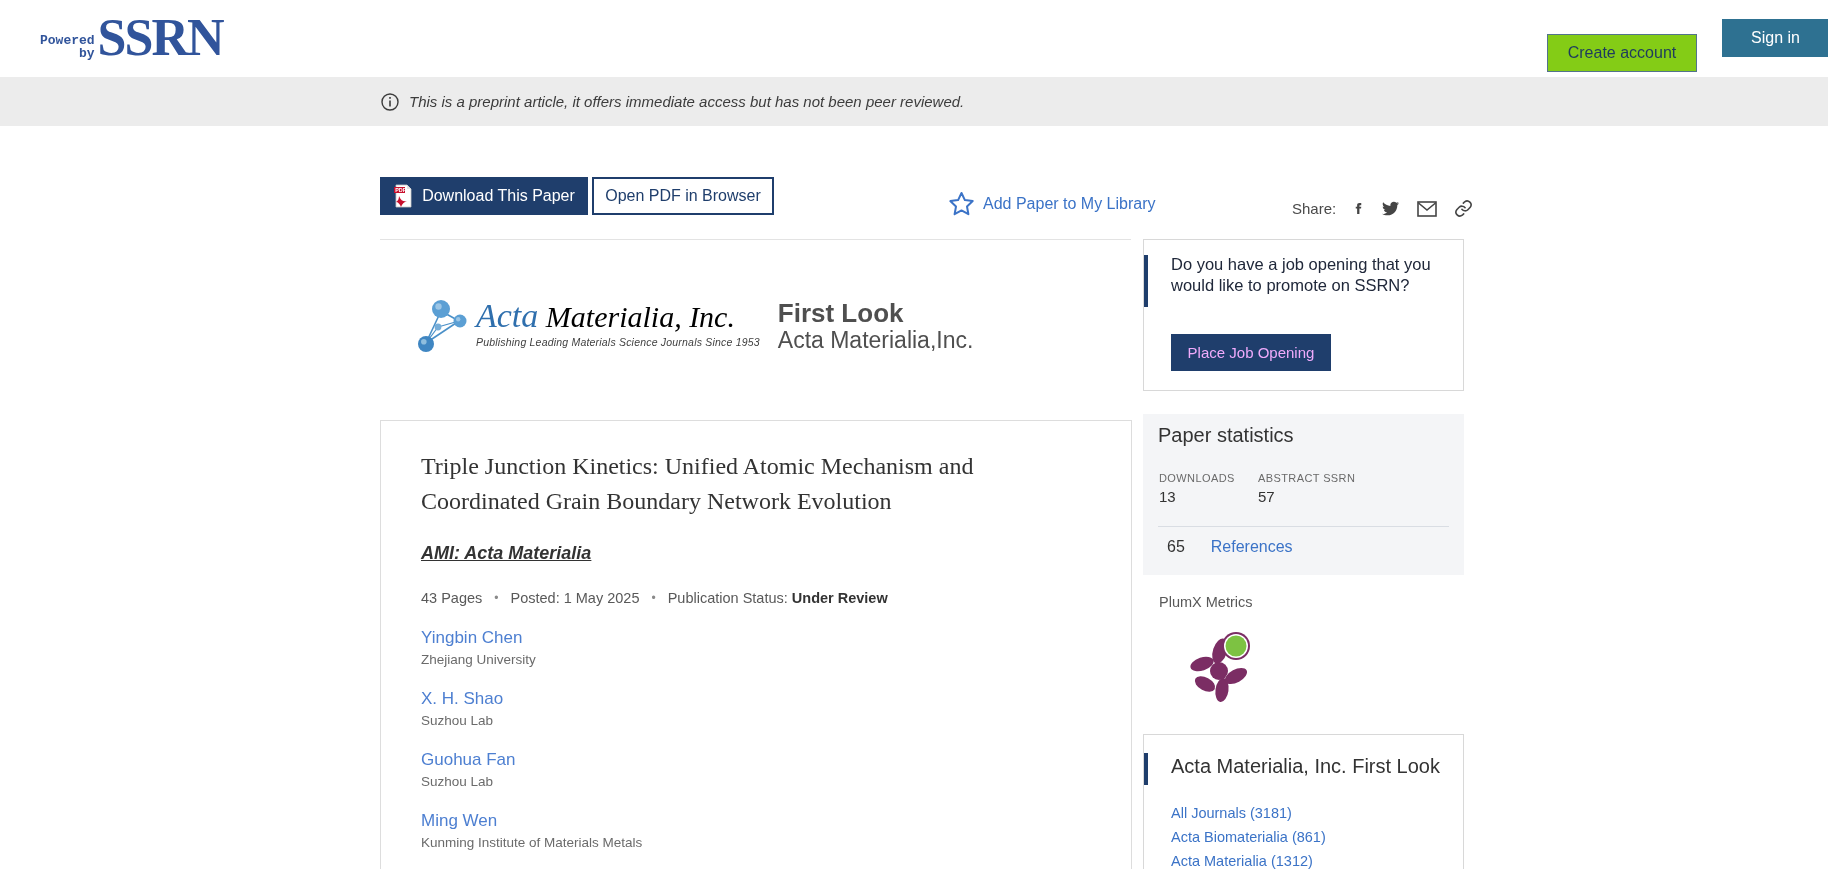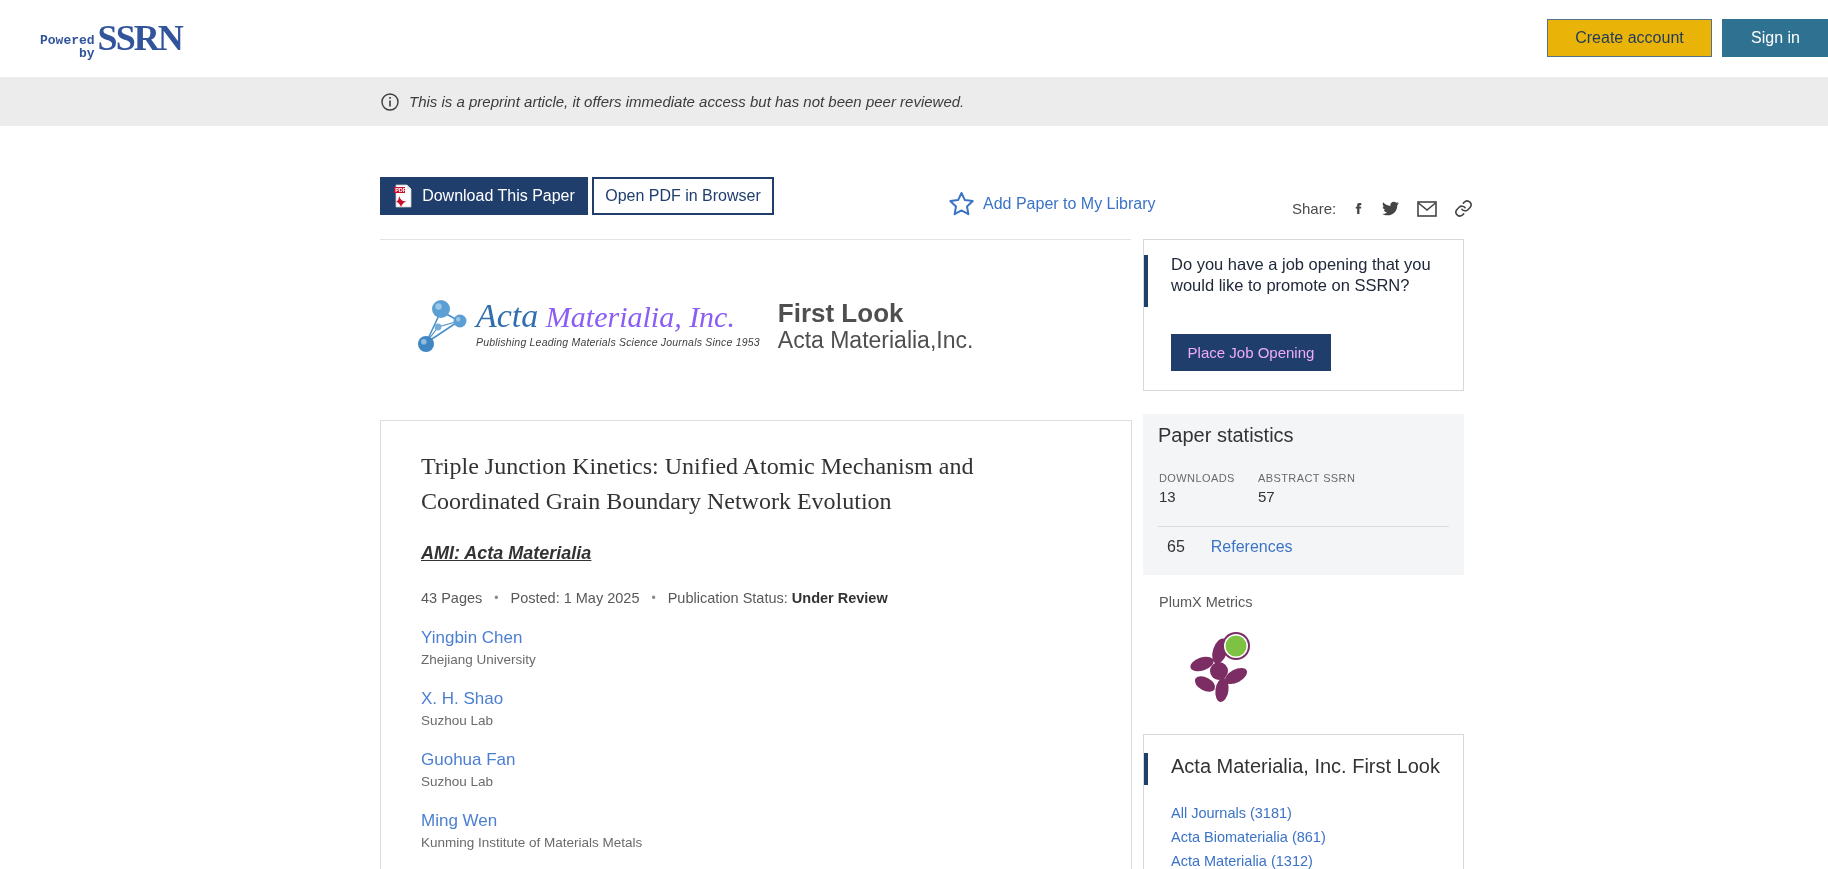--- a/index.html
+++ b/index.html
@@ -4,23 +4,23 @@
 <style>
   * { margin:0; padding:0; box-sizing:border-box; }
   html,body { background:#ffffff; }
   body { font-family:"Liberation Sans", sans-serif; }
   .page { position:relative; width:1828px; height:869px; overflow:hidden; background:#fff; }
 
   
   .header { position:absolute; top:0; left:0; width:100%; height:77px; background:#fff; }
   .logo { position:absolute; left:40px; top:16px; display:flex; align-items:center; cursor:pointer; }
   .logo .powered { text-align:right; color:#31549b; font-size:13px; font-weight:700; line-height:13px; margin-right:3px; margin-top:18px;font-family:Liberation Mono, monospace; }
-  .logo .ssrn { font-family:"Liberation Serif", serif; font-weight:600; font-size:36px; color:#31549b; letter-spacing:-2px; line-height:40px; }
+  .logo .ssrn { font-family:"Liberation Serif", serif; font-weight:600; font-size:52px; color:#31549b; letter-spacing:-2px; line-height:40px; }
   .btn { display:flex; align-items:center; justify-content:center; cursor:pointer; font-family:"Liberation Sans", sans-serif; }
-  .btn-create { position:absolute; left:1547px; top:19px; width:165px; height:38px; background:#eab308; border:1px solid #53738c; color:#1e3a5f; font-size:16px; }
+  .btn-create { position:absolute; left:1547px; top:34px; width:150px; height:38px; background:#84cc16; border:1px solid #53738c; color:#1e3a5f; font-size:16px; }
   .btn-signin { position:absolute; left:1722px; top:19px; width:107px; height:38px; background:#2e7191; border:1px solid #2e7191; color:#fff; font-size:16px; }
 
   
   .notice { position:absolute; top:77px; left:0; width:100%; height:49px; background:#ececec; }
   .notice-inner { position:absolute; left:381px; top:0; height:100%; display:flex; align-items:center; gap:10px; }
   .notice-text { font-size:15px; color:#3c3c3c;font-style:italic; }
 
   
   .btn-download { position:absolute; left:380px; top:177px; width:208px; height:38px; background:#1f3e6c; color:#fff; font-size:16px; gap:9px; }
   .btn-openpdf { position:absolute; left:592px; top:177px; width:182px; height:38px; background:#fff; border:2px solid #1f3e6c; color:#1f3e6c; font-size:16px; }
@@ -29,21 +29,21 @@
   .share { position:absolute; left:1292px; top:199px; display:flex; align-items:center; gap:17px; }
   .share-label { font-size:15px; color:#4a4a4a; }
   .share svg { cursor:pointer; }
   .rule { position:absolute; left:380px; top:239px; width:751px; height:1px; background:#e3e3e3; }
 
   
   .journal-banner { position:absolute; left:414px; top:297px; display:flex; cursor:pointer; }
   .jb-textblock { margin-left:8px; }
   .jb-line1 { white-space:nowrap; font-family:"Liberation Serif", serif; font-style:italic; }
   .jb-acta { font-size:34px; color:#2f6fad; }
-  .jb-materialia { font-size:30px; color:#8b5cf6; }
+  .jb-materialia { font-size:30px; color:#000000; }
   .jb-tagline { font-size:10.5px; font-weight:400; font-style:italic; color:#3f3f3f; margin-top:1px; letter-spacing:.2px; }
   .jb-firstlook { margin-left:18px; margin-top:2px; color:#4f4f4f; }
   .jb-fl1 { font-size:26px; font-weight:700; line-height:28px; }
   .jb-fl2 { font-size:23px; line-height:26px; }
 
   
   .article-box { position:absolute; left:380px; top:420px; width:752px; height:450px; background:#fff; border:1px solid #dddddd; border-bottom:none; padding:28px 45px 0 40px; }
   .paper-title { font-family:"Liberation Serif", serif; font-weight:400; font-size:24px; line-height:35px; color:#333333; }
   .journal-link { display:inline-block; margin-top:24px; font-size:18px; font-weight:700; font-style:italic; color:#333; text-decoration:underline; cursor:pointer; }
   .meta { margin-top:26px; font-size:14.5px; color:#595959; display:flex; align-items:center; gap:12px; }

